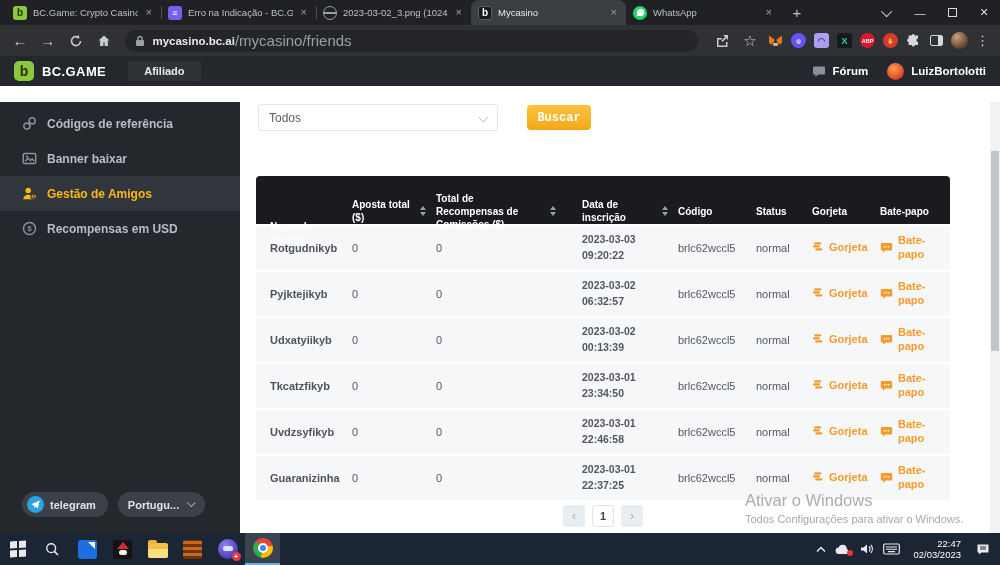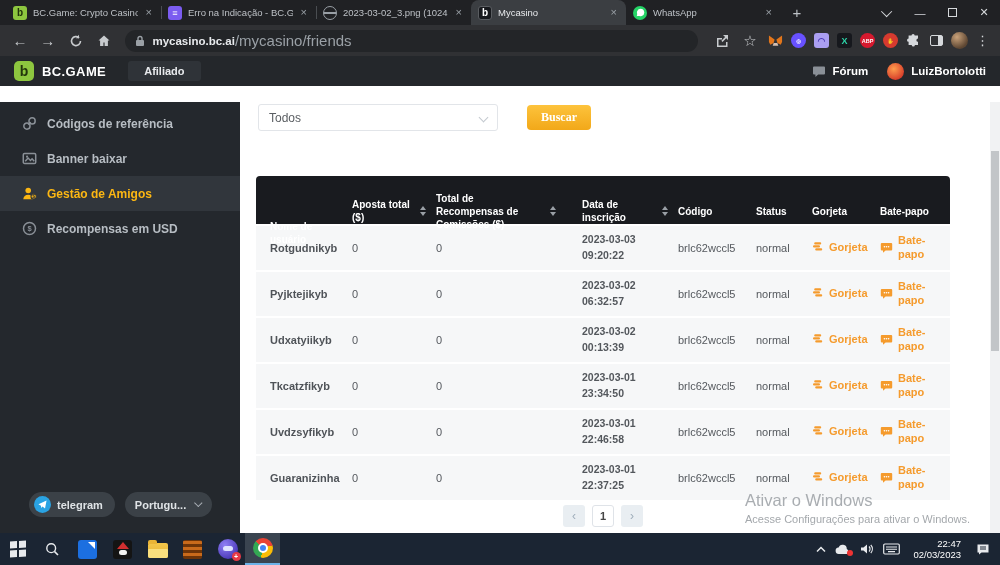--- a/index.html
+++ b/index.html
@@ -49,30 +49,30 @@
   .hdr-forum { display:flex; align-items:center; gap:6px; color:#fff; font-weight:bold; font-size:11.5px; }
   .avatar-user { width:17px; height:17px; border-radius:50%; background:radial-gradient(circle at 40% 35%, #ff9d4d, #d63c2a 75%); margin-left:12px; }
   .hdr-user { color:#fff; font-weight:bold; font-size:11.5px; }
 
   
   .page-body { position:absolute; left:0; top:102px; width:1000px; height:447px; display:flex; }
   .sidebar { width:240px; background:#24282d; position:relative; padding-top:4px; }
   .side-item { height:35px; display:flex; align-items:center; gap:10px; padding-left:22px; color:#b7bdc3; font-size:12px; font-weight:bold; }
   .side-item.active { background:#31363c; color:#fcb713; }
   .side-item svg { width:15px; height:15px; }
-  .side-bottom { position:absolute; left:0; bottom:32px; width:240px; display:flex; gap:10px; padding-left:22px;margin-left:7px; }
+  .side-bottom { position:absolute; left:0; bottom:32px; width:240px; display:flex; gap:10px; padding-left:22px; }
   .pill { height:25px; background:#3b4147; border-radius:13px; display:flex; align-items:center; gap:6px; padding:0 12px 0 5px; color:#dfe3e6; font-size:11px; font-weight:bold; }
   .tg-circle { width:17px; height:17px; border-radius:50%; background:#2aa3e3; display:flex; align-items:center; justify-content:center; }
   .pill.lang { padding:0 10px; }
   .pill .chev-dn { width:6px; height:6px; border-left:1.5px solid #aab0b6; border-bottom:1.5px solid #aab0b6; transform:rotate(-45deg) translate(1px,-2px); margin-left:4px; }
 
   .main { flex:1; position:relative; background:#fff; }
   .type-select { position:absolute; left:18px; top:2px; width:240px; height:27px; border:1px solid #e2e5e9; border-radius:3px; background:#fff; display:flex; align-items:center; padding:0 10px; font-size:12px; color:#5a5e62; }
   .type-select .chev-dn { margin-left:auto; width:7px; height:7px; border-left:1.5px solid #c3c9cf; border-bottom:1.5px solid #c3c9cf; transform:rotate(-45deg); }
-  .search-btn { position:absolute; left:287px; top:3px; width:64px; height:25px; border:none; border-radius:4px; background:linear-gradient(#fdc33c,#f2a819); color:#fff; font-weight:bold; font-size:12px; font-family:Liberation Serif, serif; }
+  .search-btn { position:absolute; left:287px; top:3px; width:64px; height:25px; border:none; border-radius:4px; background:linear-gradient(#fdc33c,#f2a819); color:#fff; font-weight:bold; font-size:12px; font-family:Liberation Mono, monospace; }
 
   
   .friends-table { position:absolute; left:16px; top:74px; width:694px; }
   .t-head { display:grid; grid-template-columns:88px 84px 146px 96px 78px 56px 68px 78px; background:#191b1f; border-radius:4px 4px 0 0; height:48px; }
   .th { display:flex; align-items:center; color:#fff; font-size:10px; font-weight:bold; line-height:1.3; padding-left:8px; padding-right:2px; }
   .th:first-child { padding-left:14px;margin-top:44px; }
   .th .lbl { max-width:108px; }
   .sort { display:inline-flex; flex-direction:column; gap:2px; margin-left:6px; }
   .sort i { display:block; width:0; height:0; border-left:3.5px solid transparent; border-right:3.5px solid transparent; }
   .sort .up { border-bottom:4px solid #9aa0a6; }
@@ -550,21 +550,21 @@
       </div>
 
       <div class="pager">
         <button class="pg arrow">‹</button>
         <button class="pg current">1</button>
         <button class="pg arrow">›</button>
       </div>
 
       <div class="watermark">
         <div class="wm1">Ativar o Windows</div>
-        <div class="wm2">Acesse Configurações para ativar o Windows.</div>
+        <div class="wm2">Todos Configurações para ativar o Windows.</div>
       </div>
 
       <div class="scrollbar">
         <div class="scroll-thumb"></div>
       </div>
     </div>
   </div>
 
   <div class="taskbar">
     <span class="tb-cell">

